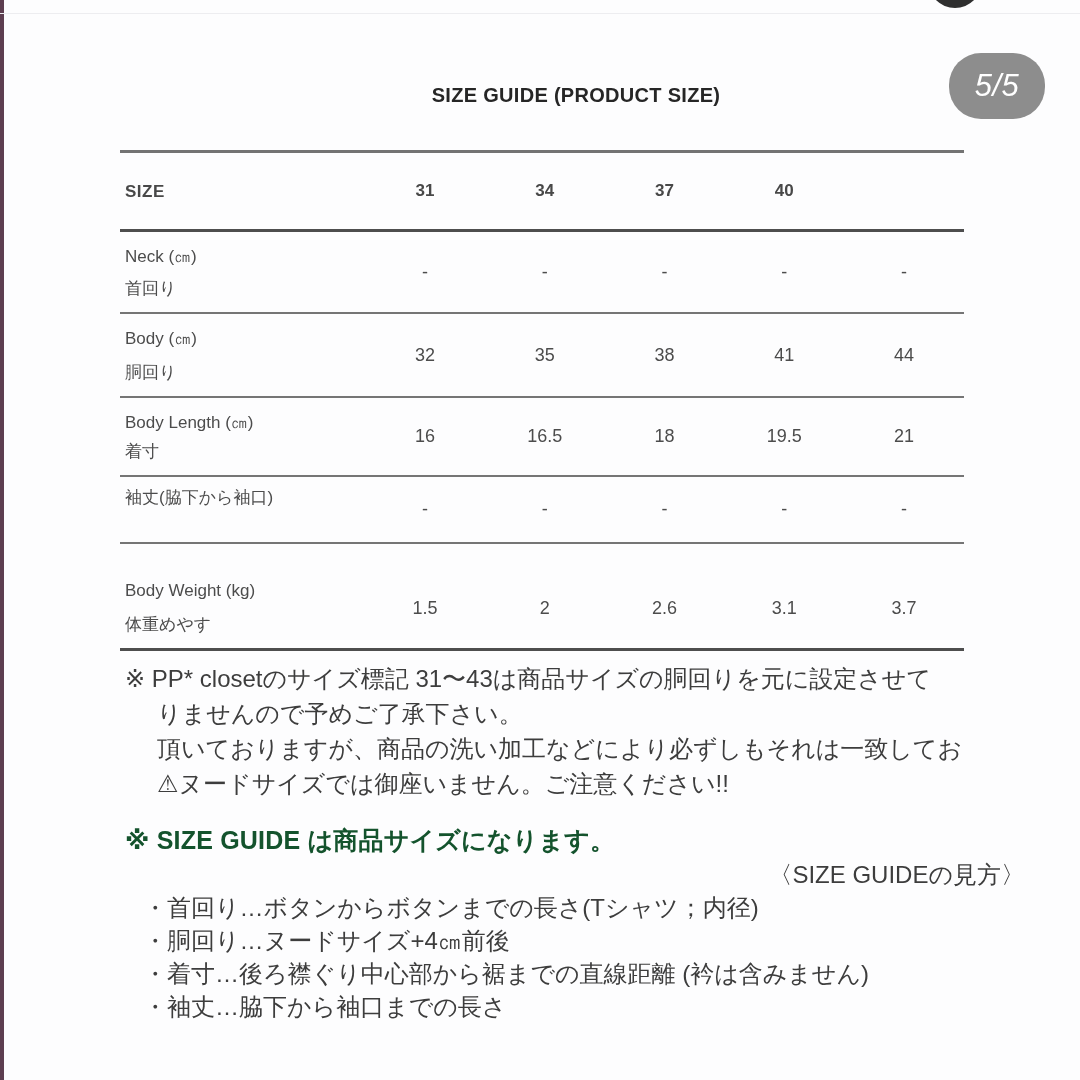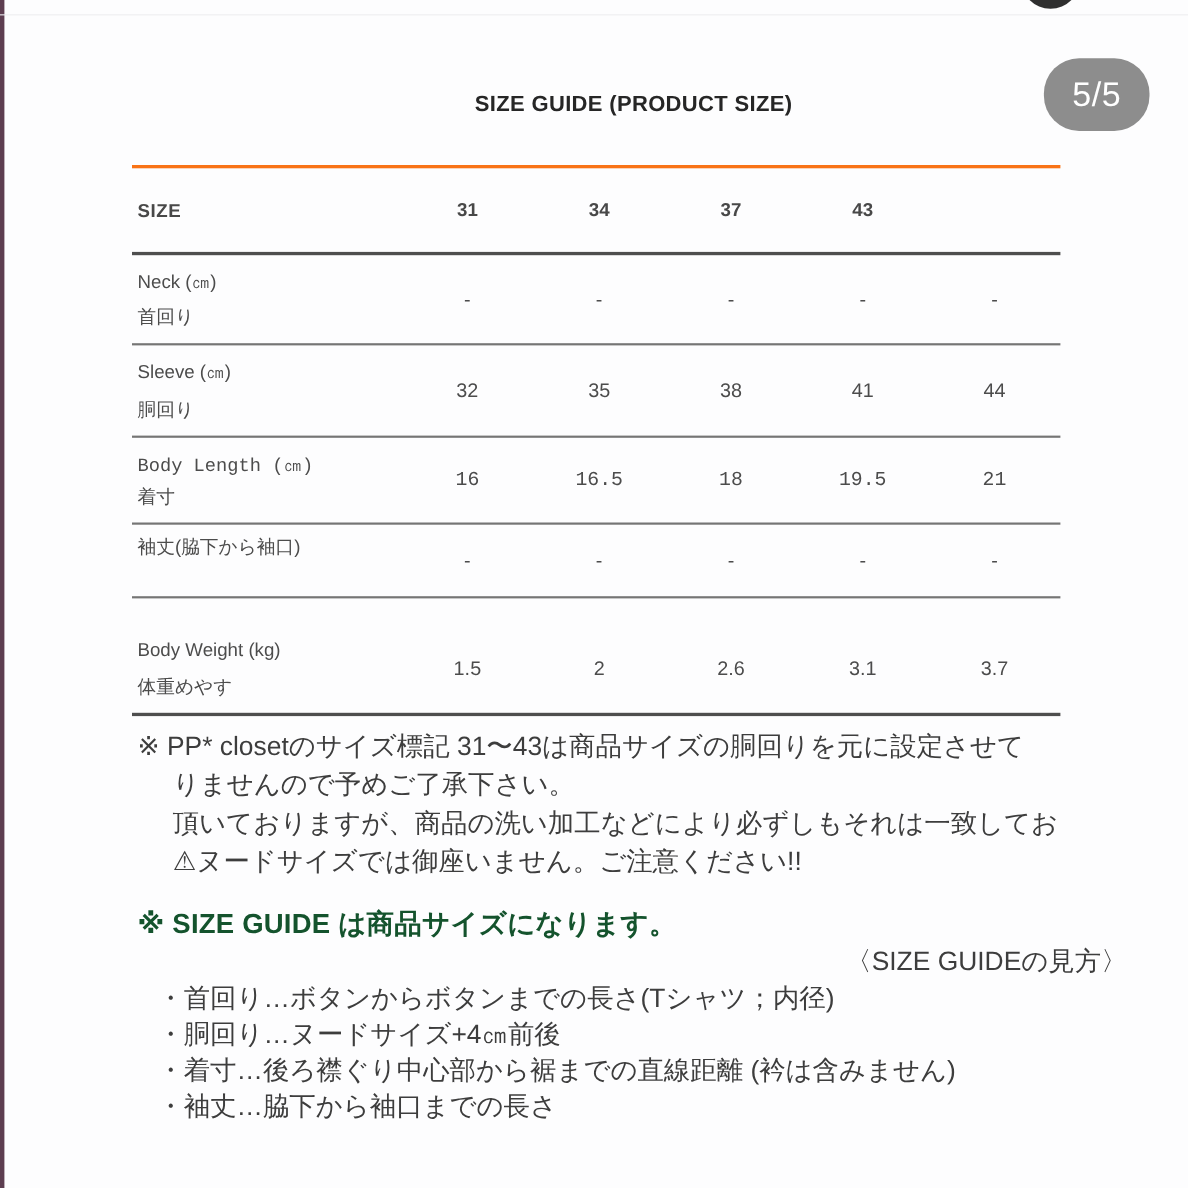--- a/index.html
+++ b/index.html
@@ -40,39 +40,40 @@
   }
   .badge {
     position: absolute; left: 949px; top: 53px;
     width: 96px; height: 66px;
     background: #8d8d8d;
     border-radius: 32px;
     display: flex; align-items: center; justify-content: center;
     color: #ffffff;
     font-size: 31px;
     letter-spacing: 0.5px;
+    font-style: italic;
   }
   
   .size-table {
     position: absolute; left: 120px; top: 150px;
     width: 844px;
-    border-top: 3px solid #f97316;
+    border-top: 3px solid #737373;
     border-bottom: 3px solid #4e4e4e;
     color: #4c4c4c;
   }
   .tr {
     display: grid;
     grid-template-columns: 245px 1fr 1fr 1fr 1fr 1fr;
   }
   .tr.head { height: 76px; border-bottom: 3px solid #4e4e4e; }
   .tr.body { border-bottom: 2px solid #757575; }
   .tr.body.last { border-bottom: none; margin-top: 24px; }
   .r0 { height: 80px; }
   .r1 { height: 82px; }
-  .r2 { height: 77px; font-family: Liberation Mono, monospace; }
+  .r2 { height: 77px; }
   .r3 { height: 65px; }
   .r4 { height: 80px; }
   .cell-label {
     display: flex; flex-direction: column;
     justify-content: space-between;
     padding: 13px 0 12px 5px;
     font-size: 17px;
   }
   .r3 .cell-label { padding: 9px 0 9px 5px; }
   .tr.head .cell-label {
@@ -128,38 +129,38 @@
     <span>5/5</span>
   </div>
 
   <div class="size-table">
 
     <div class="tr head">
       <div class="cell-label">SIZE</div>
       <div class="cell-val">31</div>
       <div class="cell-val">34</div>
       <div class="cell-val">37</div>
-      <div class="cell-val">43</div>
+      <div class="cell-val">40</div>
     </div>
 
     <div class="tr body r0">
       <div class="cell-label">
         <span class="en">Neck (㎝)</span>
         <span class="ja">首回り</span>
       </div>
       <div class="cell-val">-</div>
       <div class="cell-val">-</div>
       <div class="cell-val">-</div>
       <div class="cell-val">-</div>
       <div class="cell-val">-</div>
     </div>
 
     <div class="tr body r1">
       <div class="cell-label">
-        <span class="en">Sleeve (㎝)</span>
+        <span class="en">Body (㎝)</span>
         <span class="ja">胴回り</span>
       </div>
       <div class="cell-val">32</div>
       <div class="cell-val">35</div>
       <div class="cell-val">38</div>
       <div class="cell-val">41</div>
       <div class="cell-val">44</div>
     </div>
 
     <div class="tr body r2">

